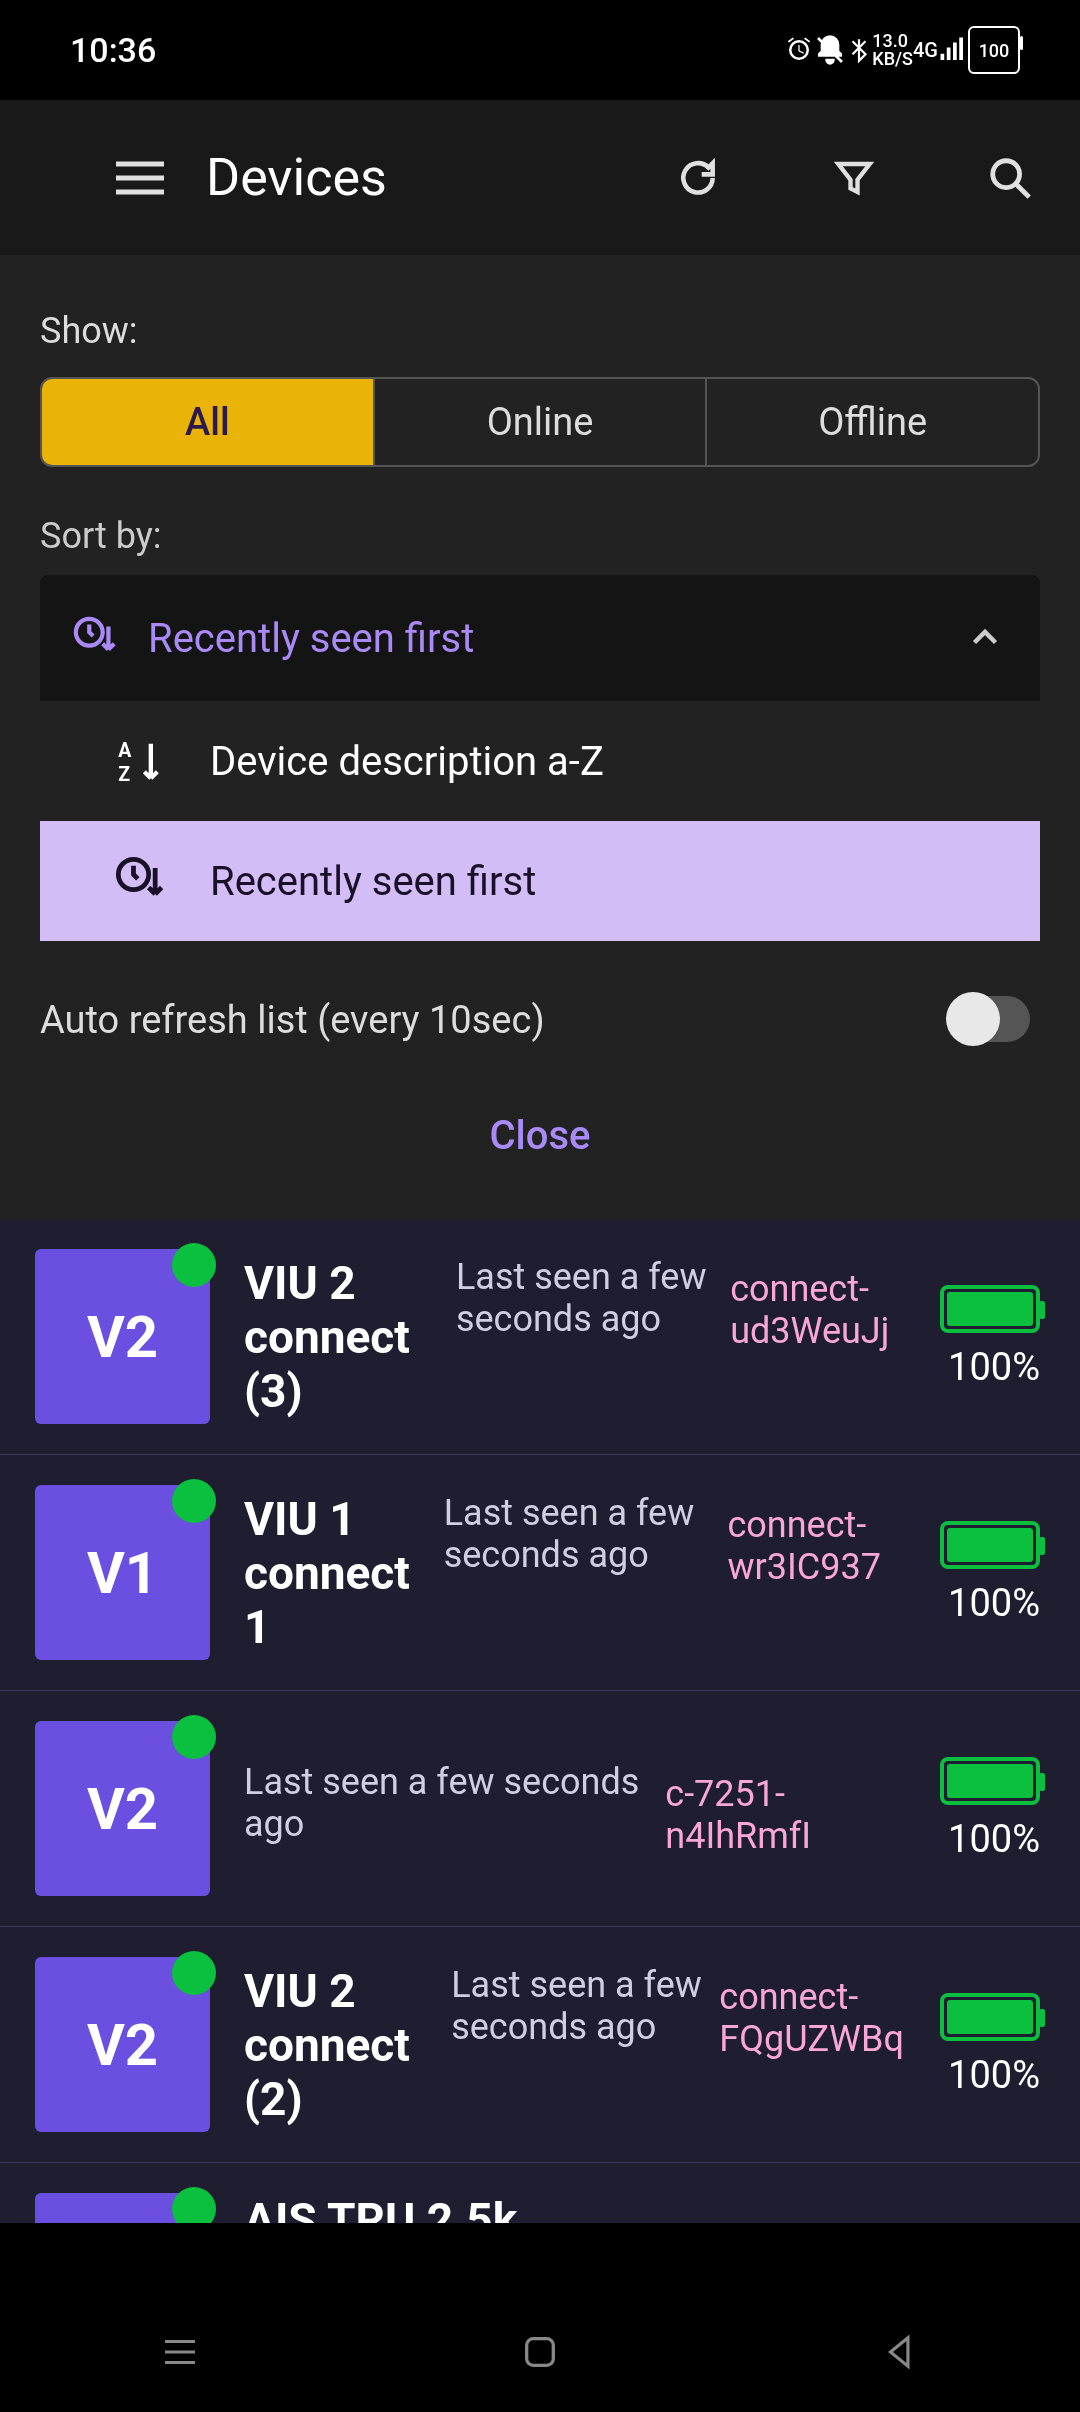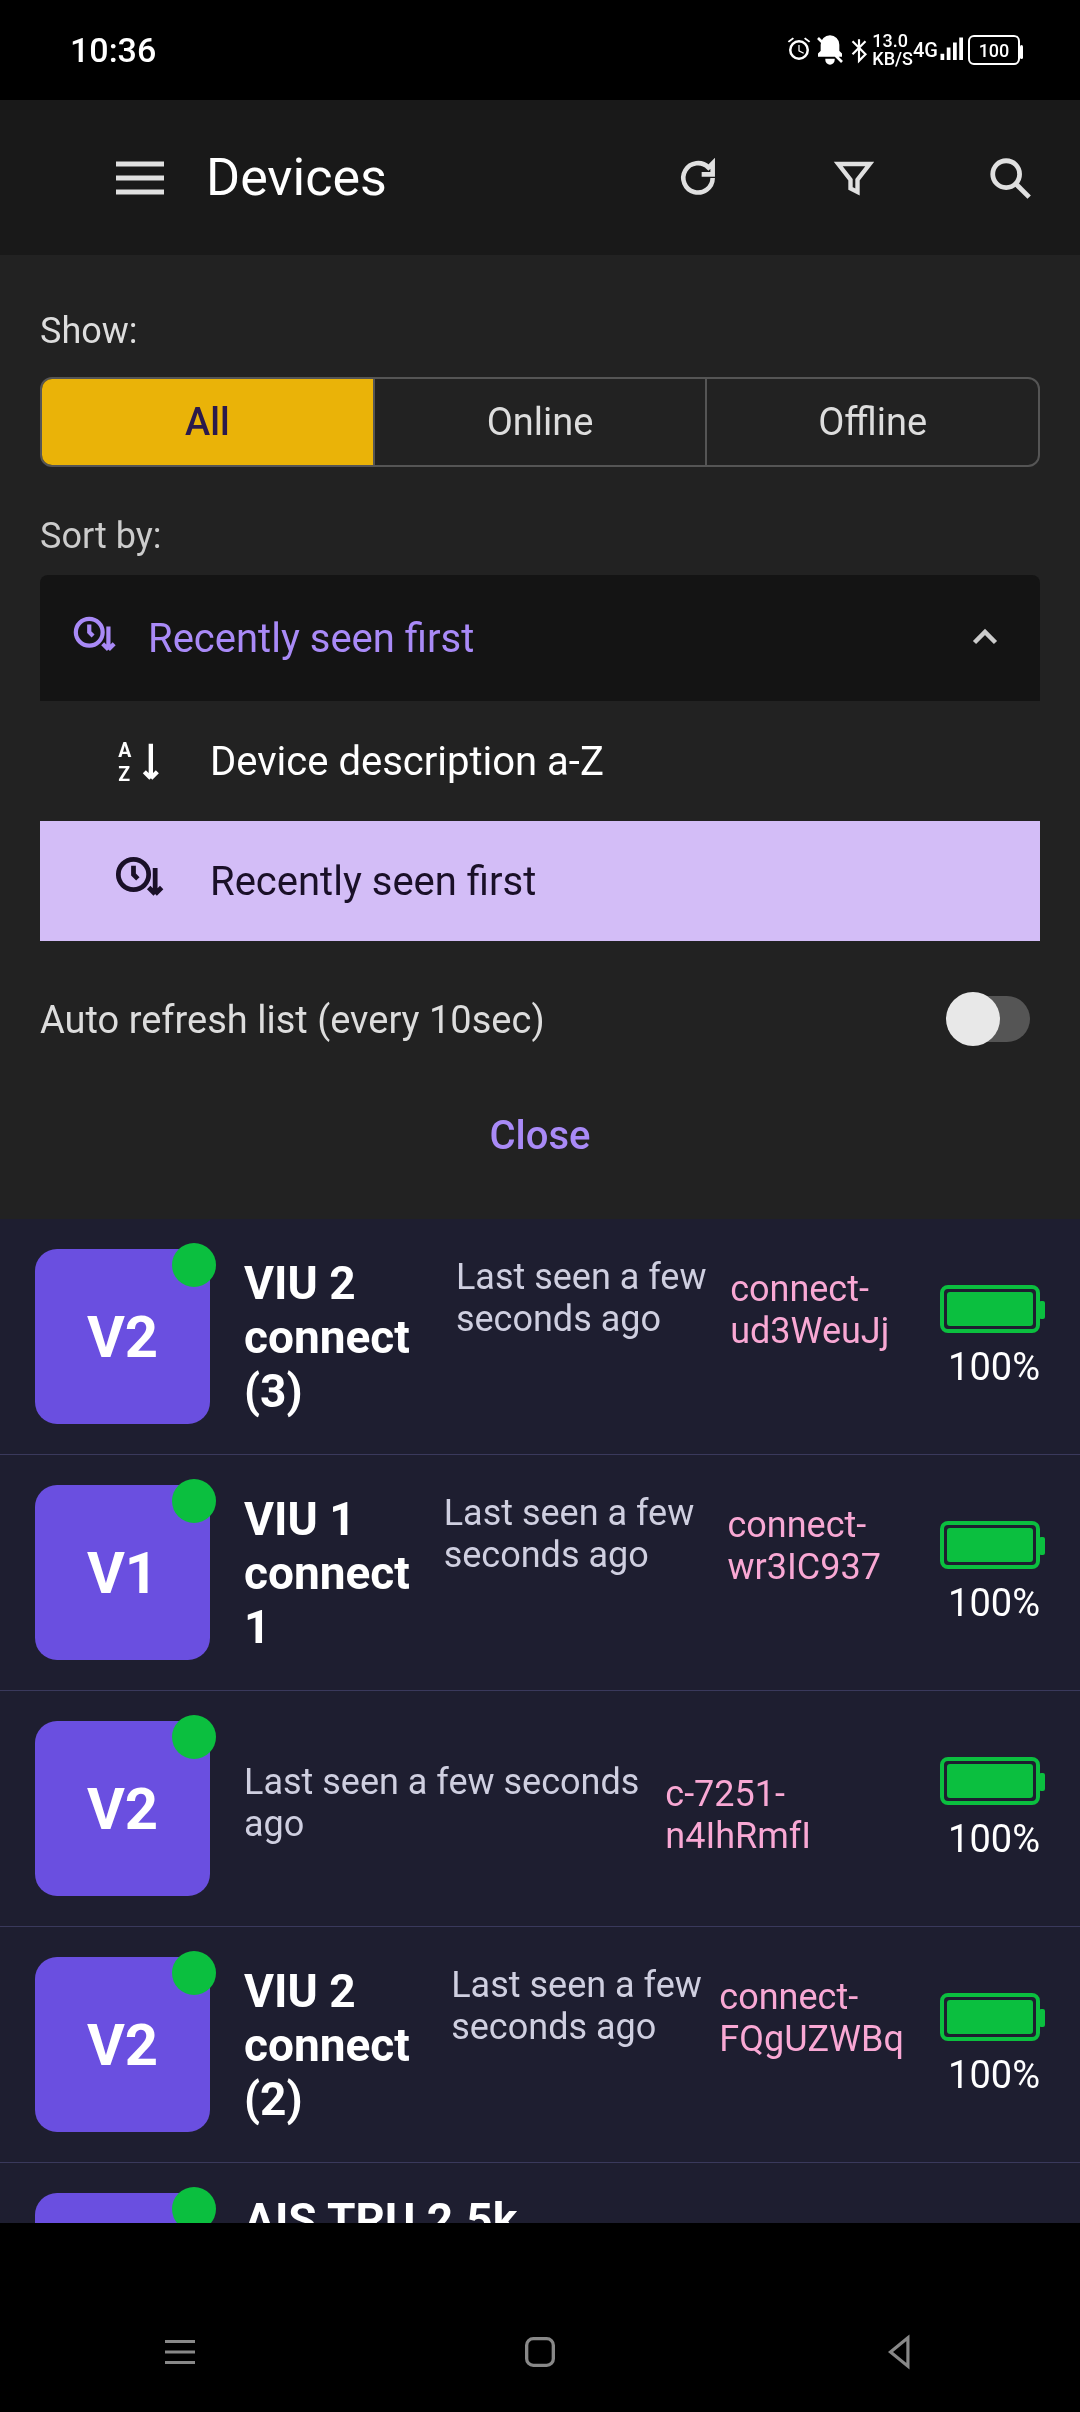--- a/index.html
+++ b/index.html
@@ -23,21 +23,21 @@
     font-size: 34px;
     font-weight: 500;
   }
   .status-right {
     display: flex;
     align-items: center;
     font-size: 24px;
   }
   .status-right svg { display: block; }
   .status-net { display:flex; flex-direction:column; align-items:flex-start; font-size:18px; line-height:18px; font-weight:500;}
-  .status-batt-box { border:2px solid #fff; border-radius:6px; width:52px; height:30px; display:flex; align-items:center; justify-content:center; font-size:18px; position:relative;}
+  .status-batt-box { border:2px solid #fff; border-radius:6px; width:52px; height:48px; display:flex; align-items:center; justify-content:center; font-size:18px; position:relative;}
   .status-batt-box::after{content:""; position:absolute; right:-5px; top:8px; width:3px; height:14px; background:#fff; border-radius:2px;}
 
   
   .app-bar {
     height: 155px;
     background: #191919;
     display: flex;
     align-items: center;
     padding: 0 40px 0 50px;
     gap: 36px;
@@ -158,21 +158,21 @@
     align-items:center;
     padding: 30px 40px 30px 35px;
     border-bottom: 1px solid #3a395c;
     gap: 34px;
   }
   .avatar-wrap{position:relative;}
   .avatar {
     width: 175px;
     height: 175px;
     background: #6a4fe0;
-    border-radius: 22px;
+    border-radius: 6px;
     display:flex;
     align-items:center;
     justify-content:center;
     font-size: 58px;
     font-weight:700;
     color:#fff;
   }
   .status-dot{
     position:absolute;
     width:44px; height:44px;

